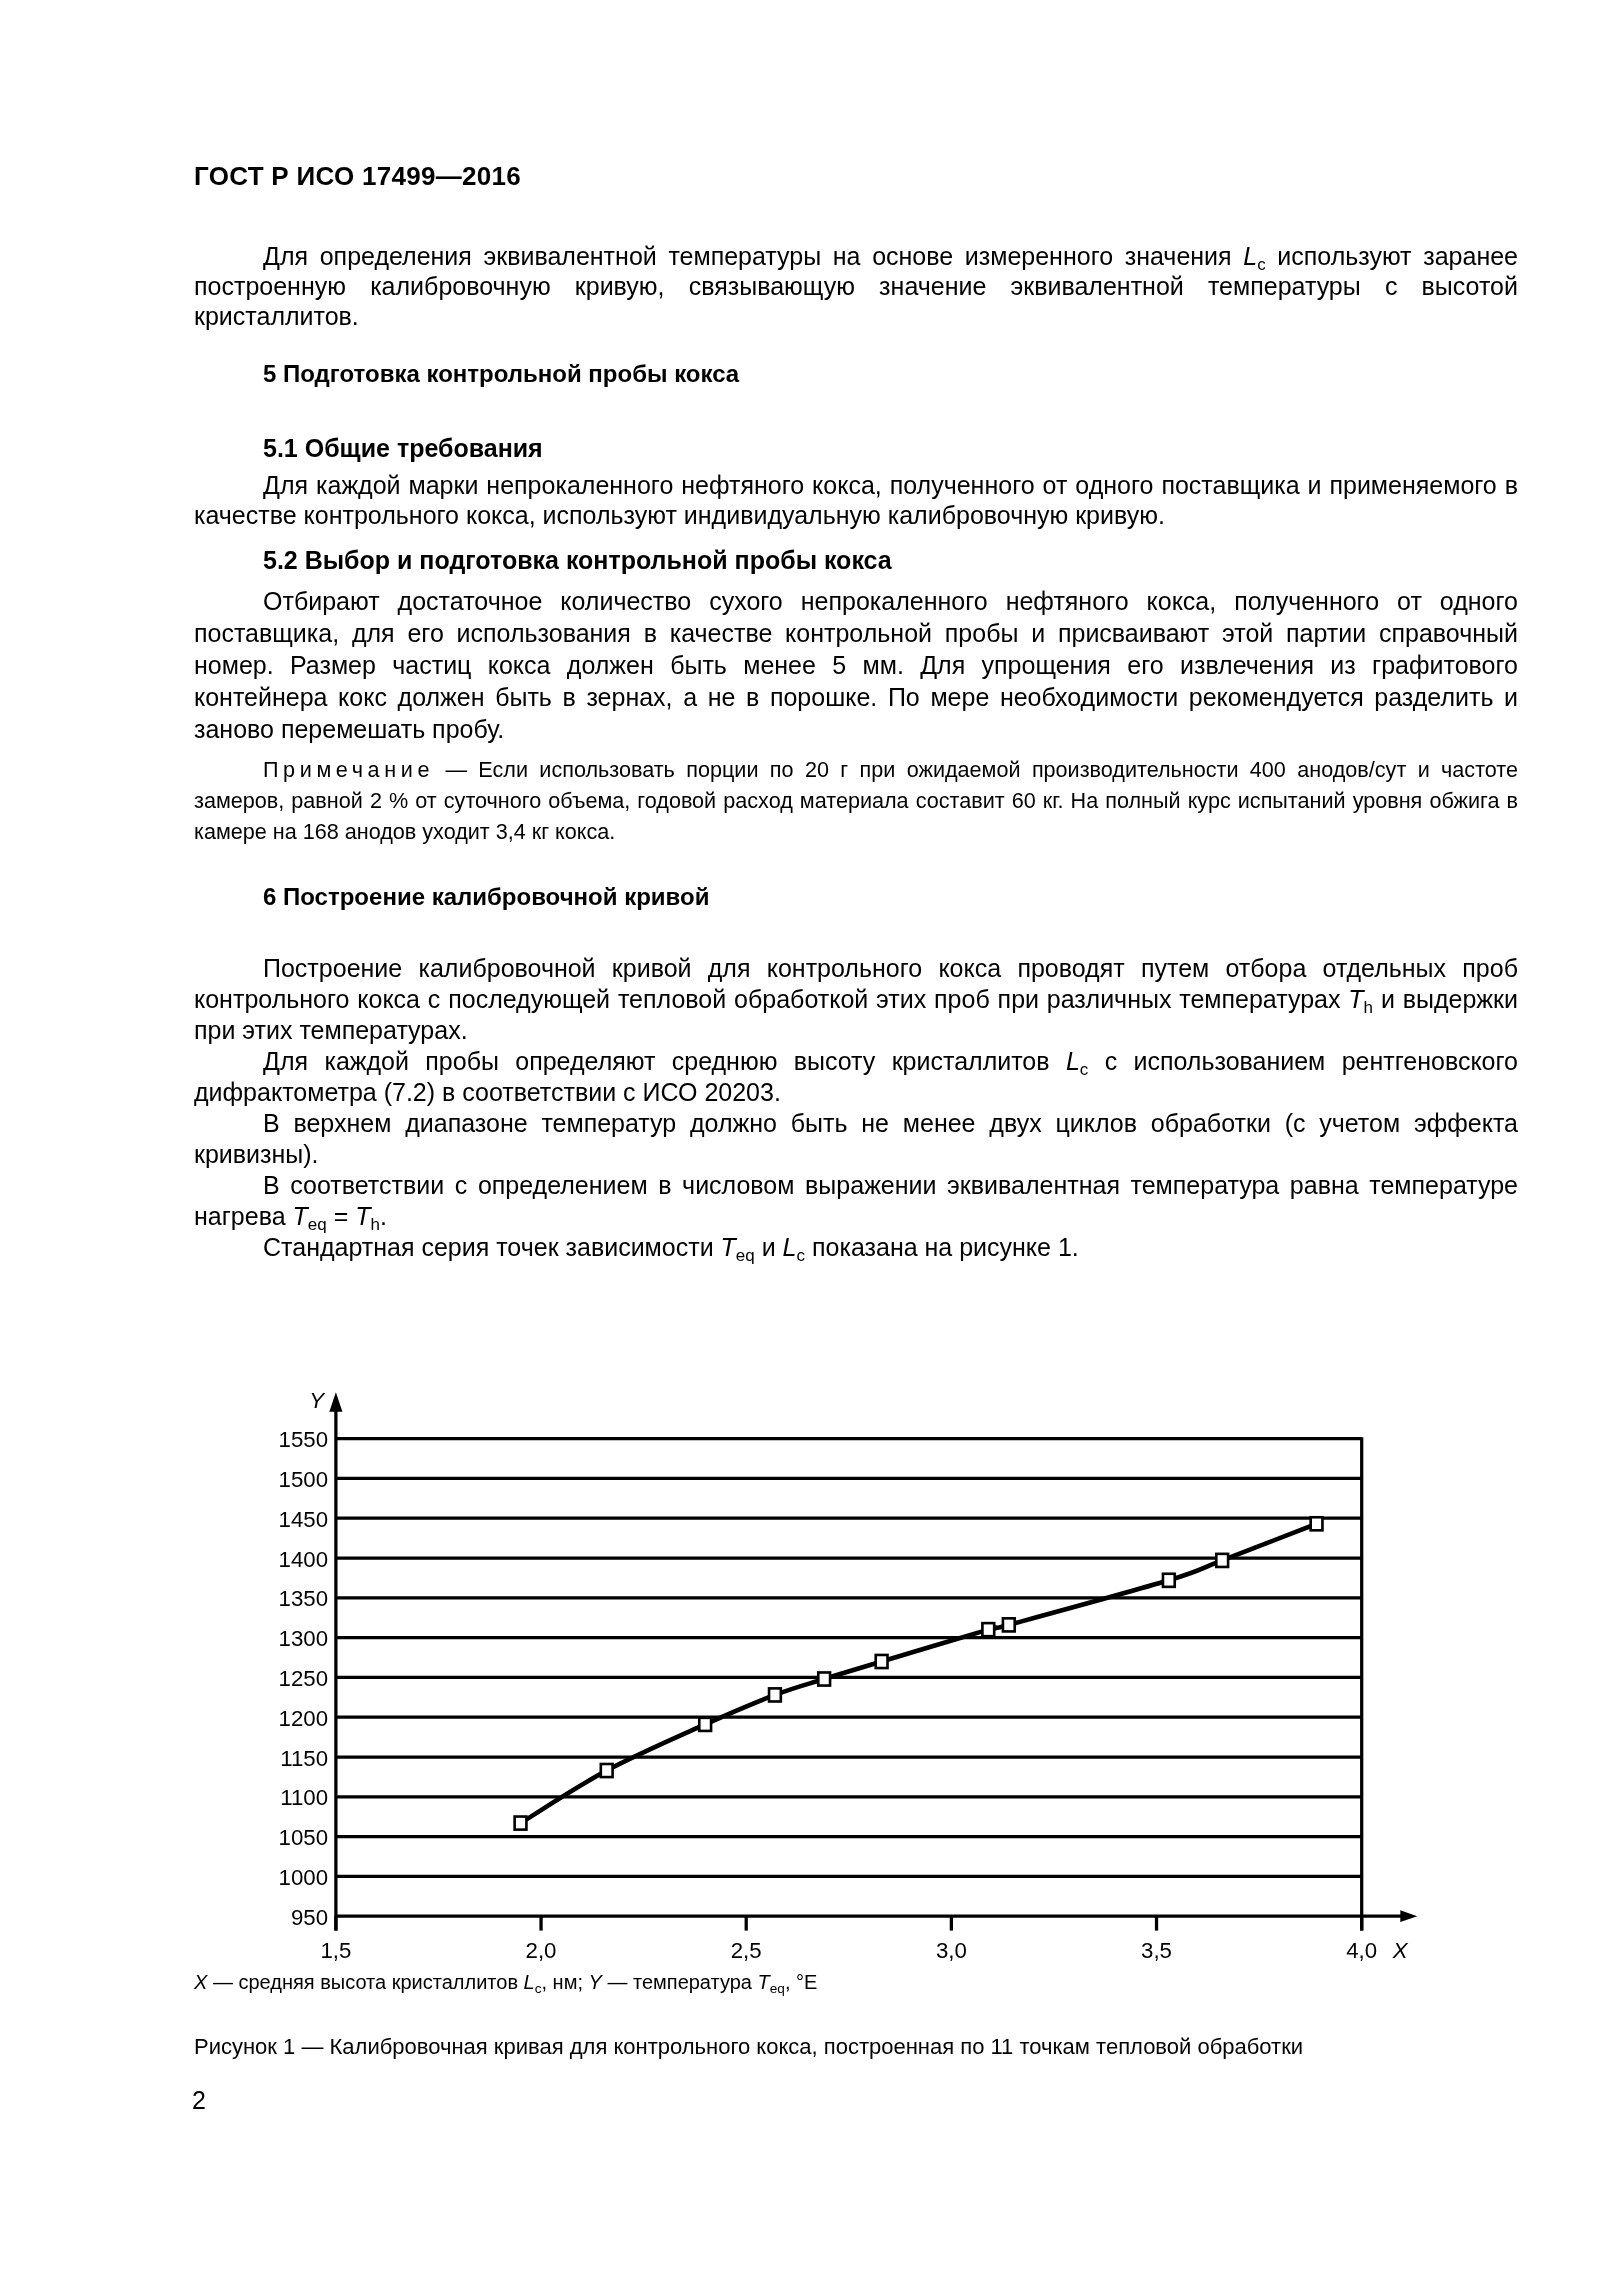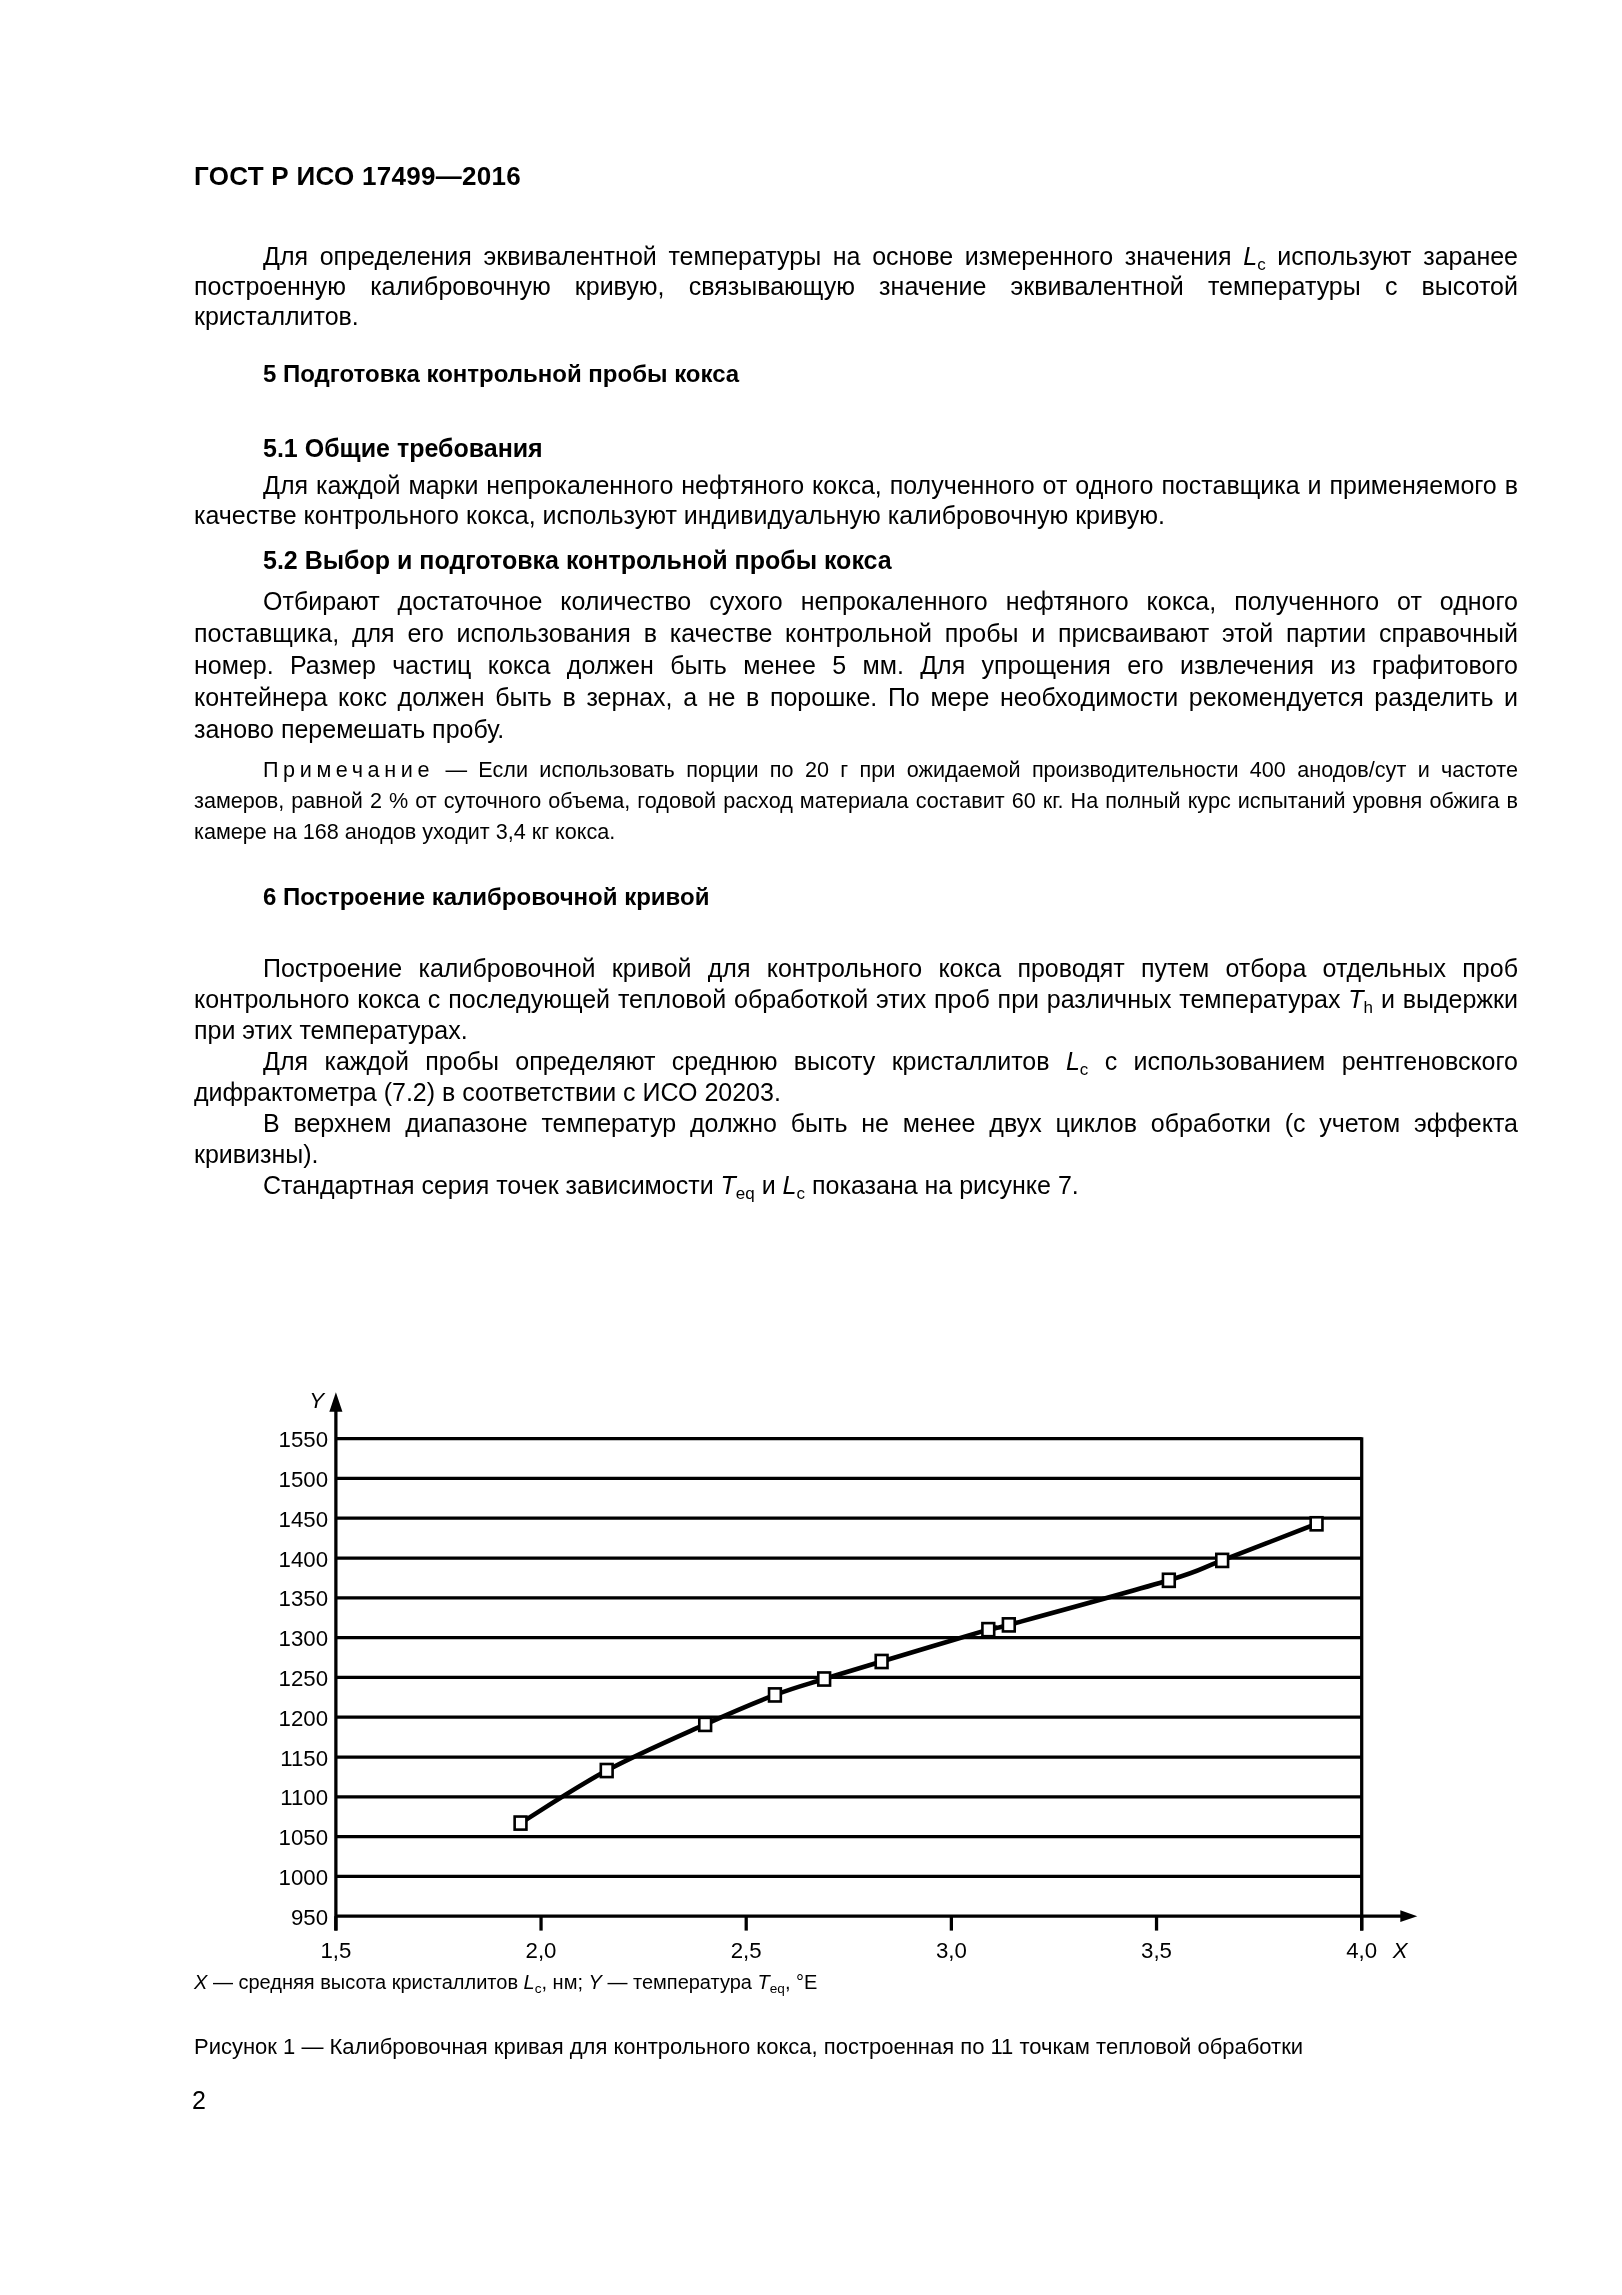--- a/index.html
+++ b/index.html
@@ -41,21 +41,22 @@
 <div class="block note" style="top:754px;">
   <p><span class="spaced">Примечание</span><span> — Если использовать порции по 20 г при ожидаемой производительности 400 анодов/сут и частоте замеров, равной 2 % от суточного объема, годовой расход материала составит 60 кг. На полный курс испытаний уровня обжига в камере на 168 анодов уходит 3,4 кг кокса.</span></p>
 </div>
 
 <div class="h1" style="top:883px;">6  Построение калибровочной кривой</div>
 
 <div class="block" style="top:953px; line-height:31px;">
   <p><span>Построение калибровочной кривой для контрольного кокса проводят путем отбора отдельных проб контрольного кокса с последующей тепловой обработкой этих проб при различных температурах </span><i>T</i><sub>h</sub><span> и выдержки при этих температурах.</span></p>
   <p><span>Для каждой пробы определяют среднюю высоту кристаллитов </span><i>L</i><sub>c</sub><span> с использованием рентгеновского дифрактометра (7.2) в соответствии с ИСО 20203.</span></p>
   <p>В верхнем диапазоне температур должно быть не менее двух циклов обработки (с учетом эффекта кривизны).</p>
-  <p><span>Стандартная серия точек зависимости </span><i>T</i><sub>eq</sub><span> и </span><i>L</i><sub>c</sub><span> показана на рисунке 7.</span></p>
+  <p><span>В соответствии с определением в числовом выражении эквивалентная температура равна температуре нагрева </span><i>T</i><sub>eq</sub><span> = </span><i>T</i><sub>h</sub><span>.</span></p>
+  <p><span>Стандартная серия точек зависимости </span><i>T</i><sub>eq</sub><span> и </span><i>L</i><sub>c</sub><span> показана на рисунке 1.</span></p>
 </div>
 
 <svg id="chart" class="abs" style="left:0; top:0;" width="1623" height="2295" viewBox="0 0 2480 3508">
     <text x="501" y="2942" font-size="34" text-anchor="end">950</text>
     <line x1="513" y1="2868.1666666666665" x2="2081" y2="2868.1666666666665" stroke="#000" stroke-width="5"></line>
     <text x="501" y="2881.1666666666665" font-size="34" text-anchor="end">1000</text>
     <line x1="513" y1="2807.3333333333335" x2="2081" y2="2807.3333333333335" stroke="#000" stroke-width="5"></line>
     <text x="501" y="2820.3333333333335" font-size="34" text-anchor="end">1050</text>
     <line x1="513" y1="2746.5" x2="2081" y2="2746.5" stroke="#000" stroke-width="5"></line>
     <text x="501" y="2759.5" font-size="34" text-anchor="end">1100</text>

